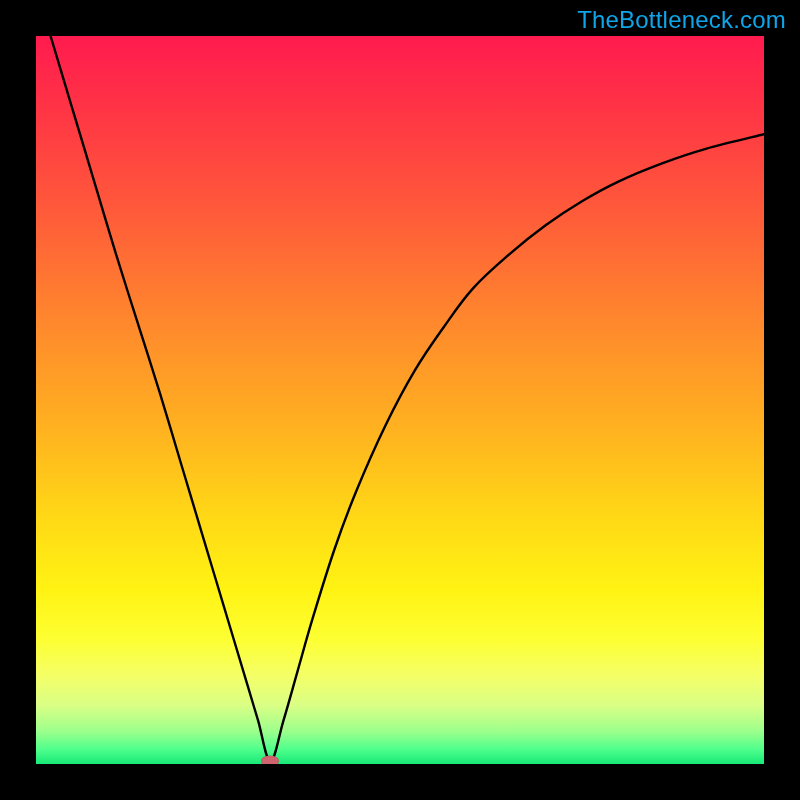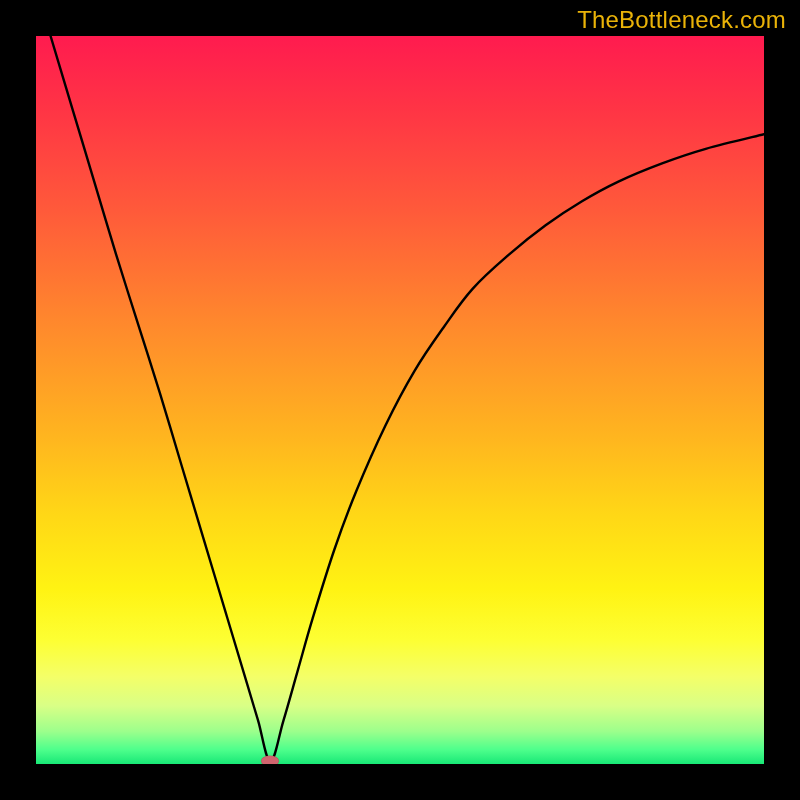--- a/index.html
+++ b/index.html
@@ -26,21 +26,21 @@
     overflow: hidden;
   }
   .gradient {
     position: absolute;
     left: 0; top: 0; right: 0; bottom: 0;
   }
   .watermark {
     position: absolute;
     top: 6px;
     right: 14px;
-    color: #eab308;
+    color: #0ea5e9;
     font-size: 24px;
     font-weight: 500;
     letter-spacing: 0.2px;
   }
   .curve {
     position: absolute;
     left: 0; top: 0;
   }
   .marker {
     position: absolute;

